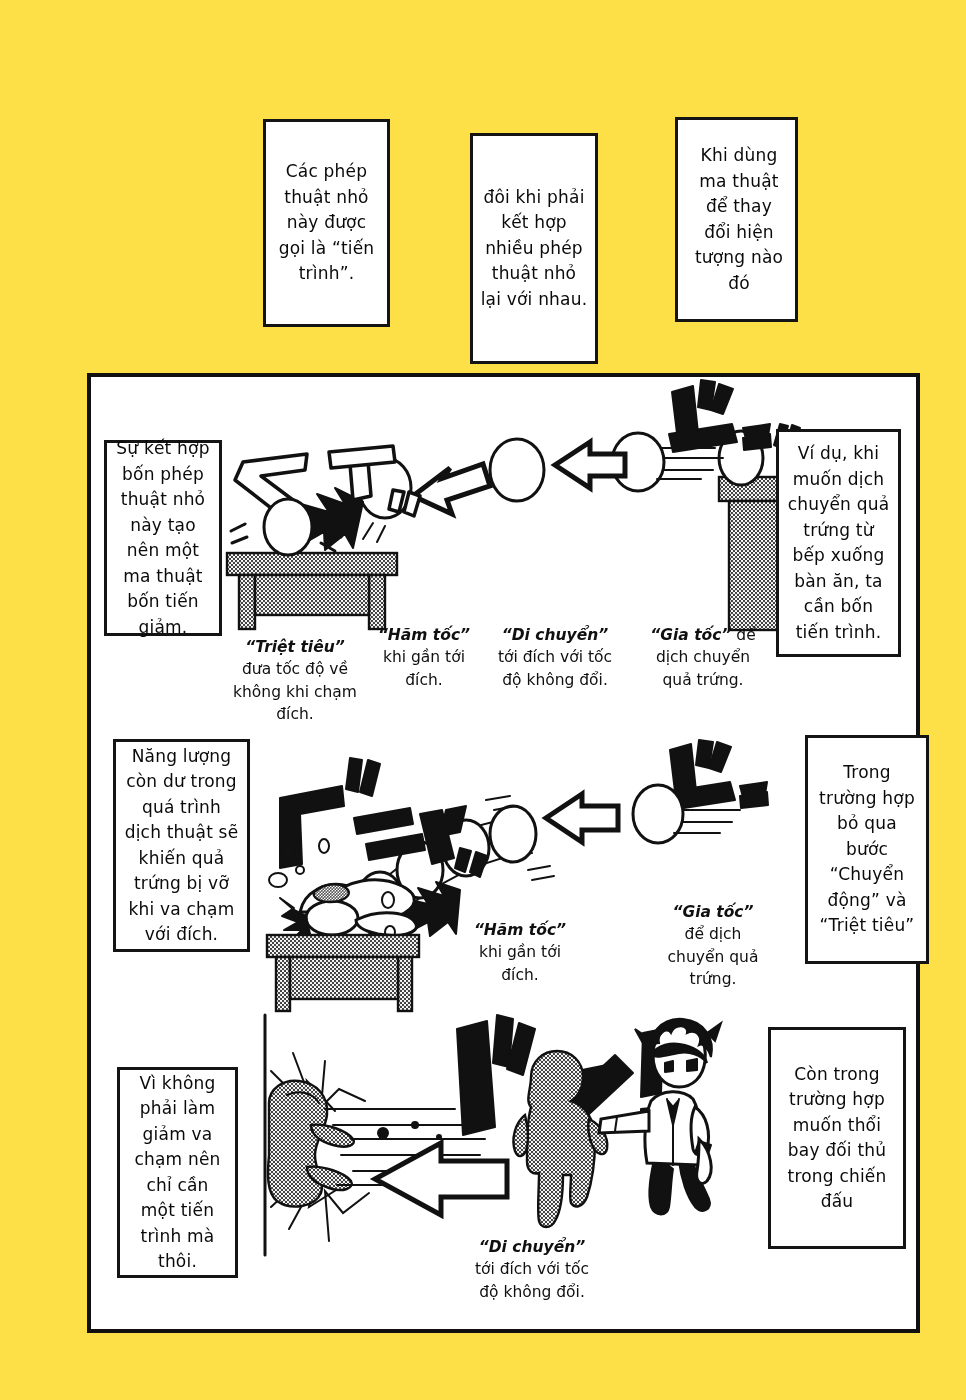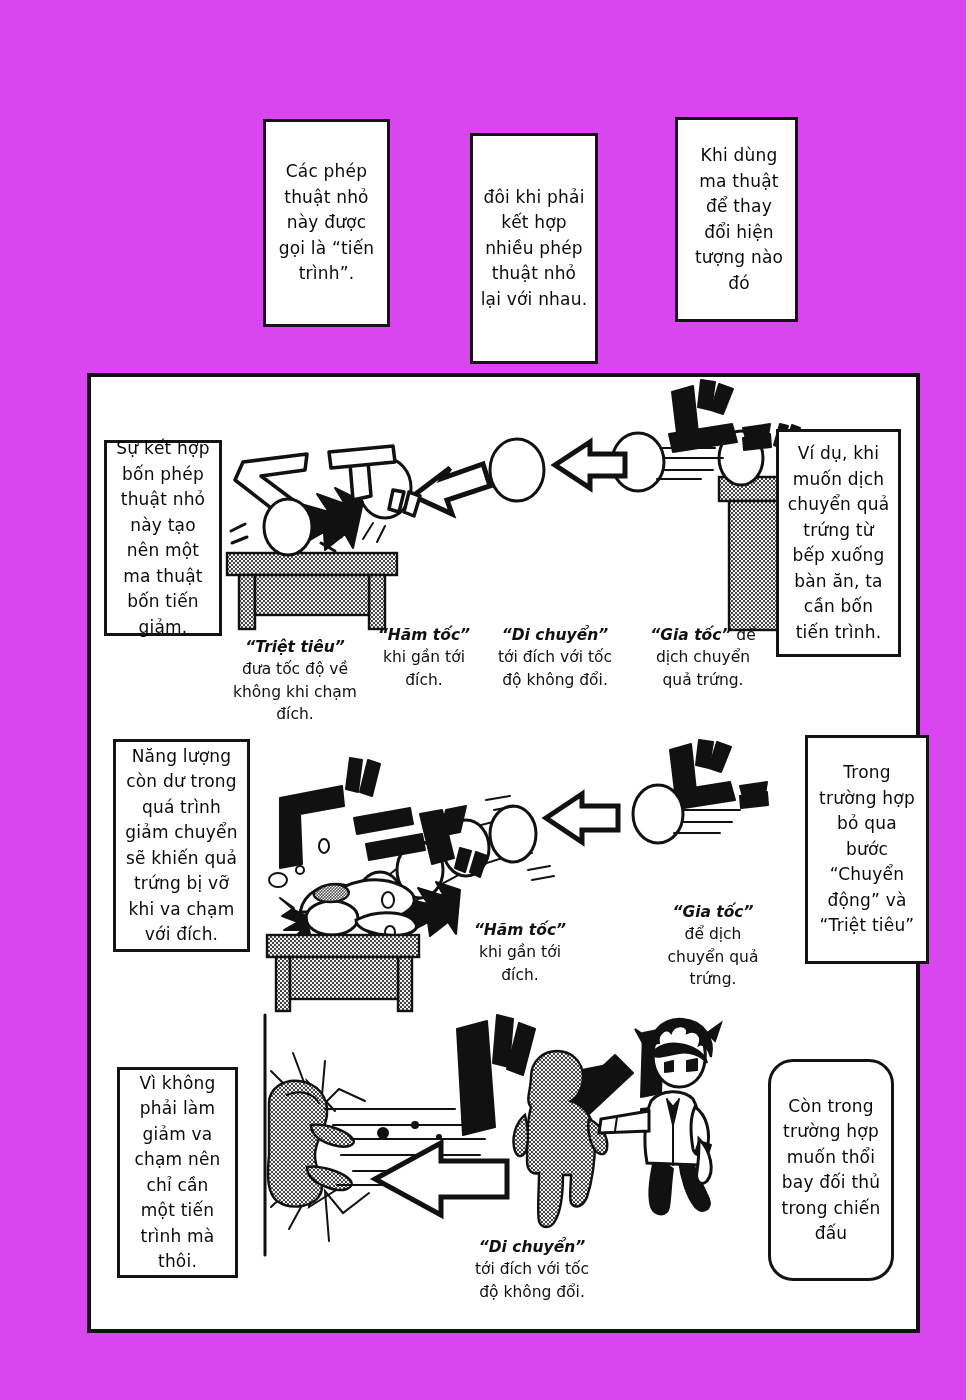--- a/index.html
+++ b/index.html
@@ -9,21 +9,21 @@
     background: #ffffff;
   }
   body {
     font-family: "DejaVu Sans", "Liberation Sans", sans-serif;
     color: #0a0a0a;
   }
   #page {
     position: relative;
     width: 966px;
     height: 1400px;
-    background: #d946ef;
+    background: #fde047;
     overflow: hidden;
   }
 
   
   .framebox {
     position: absolute;
     border: 3px solid #141414;
     background: #ffffff;
     box-sizing: border-box;
     display: flex;
@@ -288,21 +288,21 @@
       <g>
         <rect class="halftone" x="-3" y="195" width="152" height="22"></rect>
         <rect class="halftone" x="6" y="217" width="14" height="54"></rect>
         <rect class="halftone" x="128" y="217" width="14" height="54"></rect>
         <rect class="halftone" x="20" y="217" width="108" height="42"></rect>
       </g>
     </svg>
   </div>
 
   <div class="framebox" style="left:113px; top:739px; width:137px; height:213px;">
-    <span class="txt">Năng lượng còn dư trong quá trình giảm chuyển sẽ khiến quả trứng bị vỡ khi va chạm với đích.</span>
+    <span class="txt">Năng lượng còn dư trong quá trình dịch thuật sẽ khiến quả trứng bị vỡ khi va chạm với đích.</span>
   </div>
 
   <div class="framebox" style="left:785px; top:735px; width:124px; height:229px;margin-left:20px;">
     <span class="txt">Trong trường hợp bỏ qua bước “Chuyển động” và “Triệt tiêu”</span>
   </div>
 
   <div class="caption" style="left:462px; top:919px; width:116px;">
     <em>“Hãm tốc”</em><span> khi gần tới đích.</span>
   </div>
 
@@ -393,21 +393,21 @@
         <path class="fillk" d="M410 48 L418 46 L418 56 L410 57 Z"></path>
         <path class="fillk" d="M432 46 L442 44 L442 55 L432 56 Z"></path>
       </g>
     </svg>
   </div>
 
   <div class="framebox" style="left:117px; top:1067px; width:121px; height:211px;">
     <span class="txt">Vì không phải làm giảm va chạm nên chỉ cần một tiến trình mà thôi.</span>
   </div>
 
-  <div class="framebox" style="left:768px; top:1059px; width:126px; height:222px;border-radius:25px;">
+  <div class="framebox" style="left:768px; top:1027px; width:138px; height:222px;">
     <span class="txt">Còn trong trường hợp muốn thổi bay đối thủ trong chiến đấu</span>
   </div>
 
   <div class="caption" style="left:470px; top:1236px; width:124px;">
     <em>“Di chuyển”</em><span> tới đích với tốc độ không đổi.</span>
   </div>
 
 </div>
 
 </body></html>

